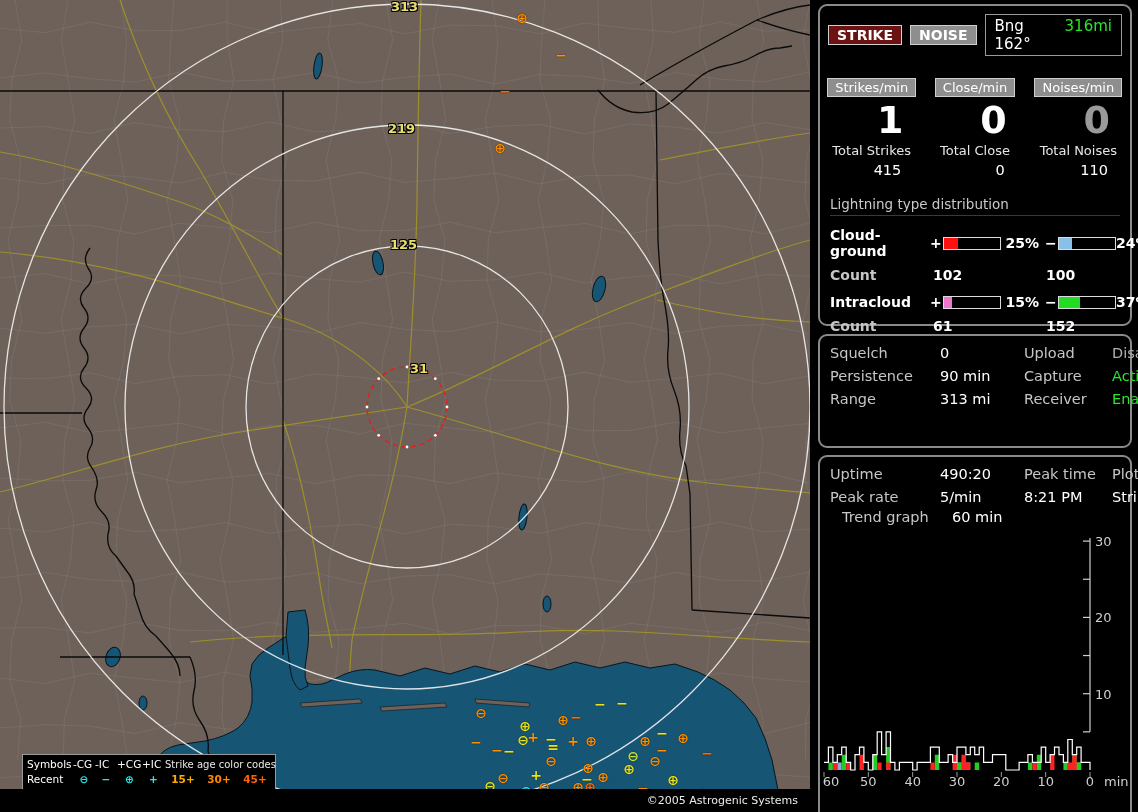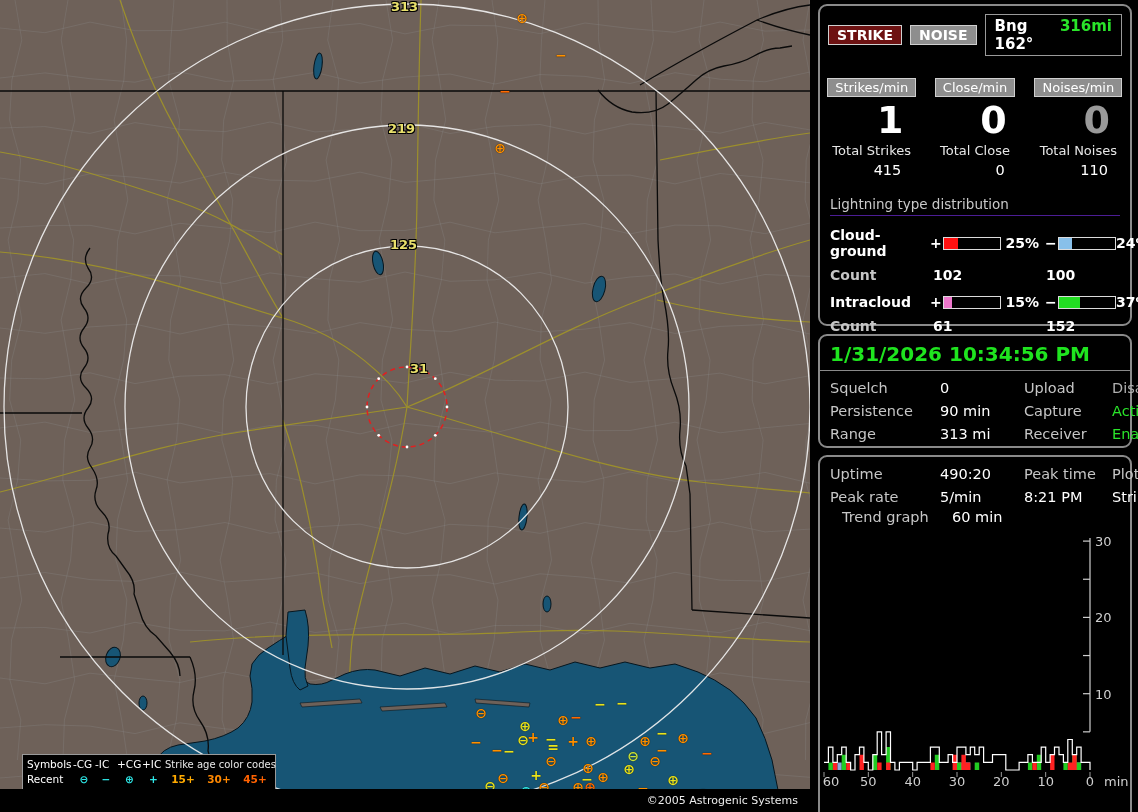--- a/index.html
+++ b/index.html
@@ -26,21 +26,21 @@
   
   .panel{position:absolute;left:818px;width:314px;background:#000;border:2px solid #8a8a8a;
          border-radius:9px;box-sizing:border-box;}
   #panel1{top:4px;height:322px;}
   #panel2{top:334px;height:114px;}
   #panel3{top:455px;height:412px;}
   .btnrow{display:flex;align-items:center;gap:8px;padding:8px 8px 0 8px;}
   .btn{font-weight:bold;font-size:14px;padding:1px 8px;border:1px solid #cfcfcf;color:#fff;cursor:default;}
   #strike-btn{background:#6d1212;}
   #noise-btn{background:#8e8e8e;}
-  .bngbox{margin-left:auto;border:1px solid #9a9a9a;padding:2px 9px;font-weight:bold;
+  .bngbox{margin-left:auto;border:1px solid #9a9a9a;padding:2px 9px;font-weight:normal;
           font-size:15px;display:flex;gap:16px;background:#000;}
   .bngrange{color:#2ae42a;}
   #counters{display:grid;grid-template-columns:1fr 1fr 1fr;margin-top:22px;}
   .counter{display:flex;flex-direction:column;}
   .cnt-h{align-self:center;background:#8e8e8e;border:1px solid #cfcfcf;color:#fff;
          font-size:13px;padding:1px 7px;}
   .cnt-v{text-align:right;padding-right:20px;font-size:38px;font-weight:bold;line-height:42px;margin-top:2px;}
   .cnt-tl{text-align:center;font-size:13px;color:#e6e6e6;margin-top:2px;}
   .cnt-tv{text-align:right;padding-right:22px;font-size:14.5px;margin-top:4px;color:#fff;}
   .dist-title{margin:18px 10px 0;color:#c9c9c9;font-size:13.5px;border-bottom:1px solid #4c1d95;padding-bottom:3px;}
@@ -316,21 +316,20 @@
       </div>
       <div class="cnt-row">
         <span class="cnt-lab">Count</span>
         <span>61</span>
         <span>152</span>
       </div>
     </div>
 </div>
 
 <div class="panel" id="panel2">
-  <div class="dt">1/31/2026 10:34:56 PM</div>
   <div class="grid4" id="p2grid">
       <span class="lab">Squelch</span>
       <span class="val">0</span>
       <span class="lab">Upload</span>
       <span class="dim">Disabled</span>
       <span class="lab">Persistence</span>
       <span class="val">90 min</span>
       <span class="lab">Capture</span>
       <span class="grn">Active</span>
       <span class="lab">Range</span>

